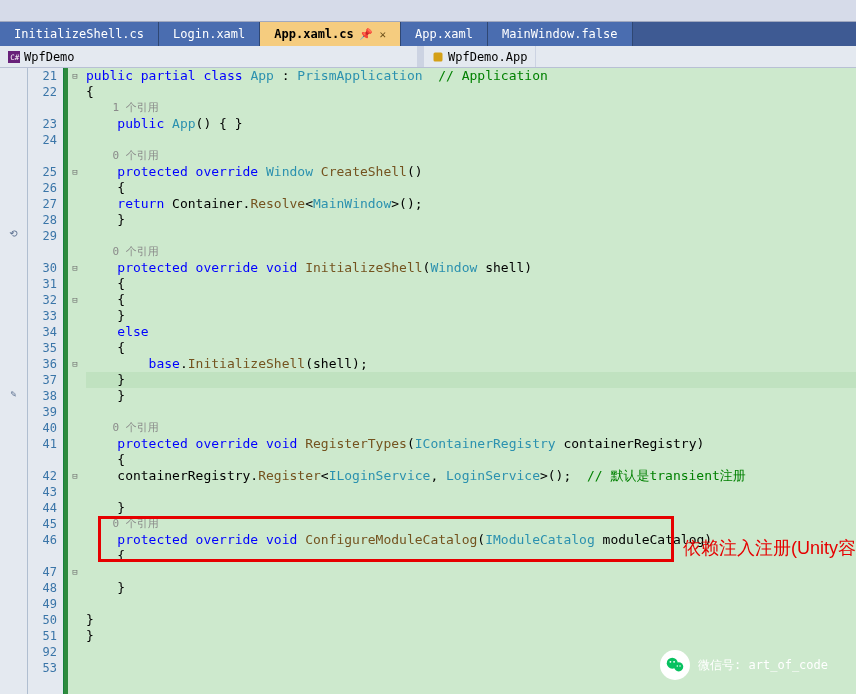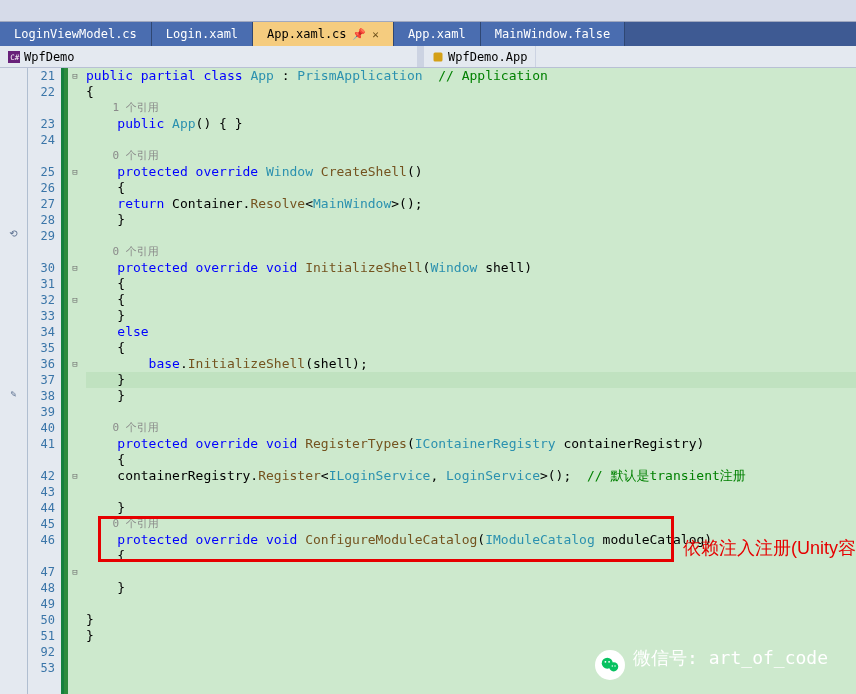--- a/index.html
+++ b/index.html
@@ -30,21 +30,21 @@
   border-right: 1px solid #2f4773;
   font-size: 12px;
   cursor: pointer;
   display: flex;
   align-items: center;
   gap: 6px;
 }
 .tab.active {
   background: #f5cc7f;
   color: #000;
-  font-weight: normal;
+  font-weight: bold;
 }
 .tab .pin, .tab .close { font-size: 11px; color: #6b4f1a; }
 .breadcrumb {
   display: flex;
   background: #e4e9f0;
   border-bottom: 1px solid #b8c0d4;
   height: 22px;
   align-items: center;
   font-size: 12px;
 }
@@ -74,21 +74,21 @@
   font-size: 10px;
   color: #5a6f8f;
 }
 .line-numbers {
   width: 36px;
   background: #e4e9f0;
   color: #3a75a8;
   text-align: right;
   padding-right: 6px;
   font-size: 12px;
-  border-right: 3px solid #15803d;
+  border-right: 1px solid #15803d;
 }
 .line-numbers div { height: 16px; line-height: 16px; }
 .fold-bar {
   width: 18px;
   background: #cde9cd;
   border-left: 4px solid #2e8b3d;
 }
 .fold-bar div {
   height: 16px;
   font-size: 9px;
@@ -125,41 +125,41 @@
   color: #e60000;
   font-size: 18px;
   font-family: "Microsoft YaHei", sans-serif;
   width: 220px;
 }
 .wechat-badge {
   position: absolute;
   right: 28px;
   bottom: 14px;
   display: flex;
-  align-items: flex-start;
+  align-items: center;
   gap: 8px;
   color: #fff;
-  font-size: 18px;
+  font-size: 12px;
 }
 .wechat-icon {
   width: 30px; height: 30px; border-radius: 50%;
   background: #fff;
   display: flex; align-items: center; justify-content: center;
 }
 .wechat-icon svg { width: 22px; height: 22px; }
 .hl-line { background: #c0e2c0; }
 </style>
 </head>
 <body>
 
 <div class="toolbar-top"></div>
 
 <div class="tabbar">
   <div class="tab">
-      <span>LoginViewModel.cs</span>
+      <span>InitializeShell.cs</span>
     </div>
   <div class="tab">
       <span>Login.xaml</span>
     </div>
   <div class="tab active">
     <span>App.xaml.cs</span>
     <span class="pin">📌</span>
     <span class="close">✕</span>
   </div>
   <div class="tab">

